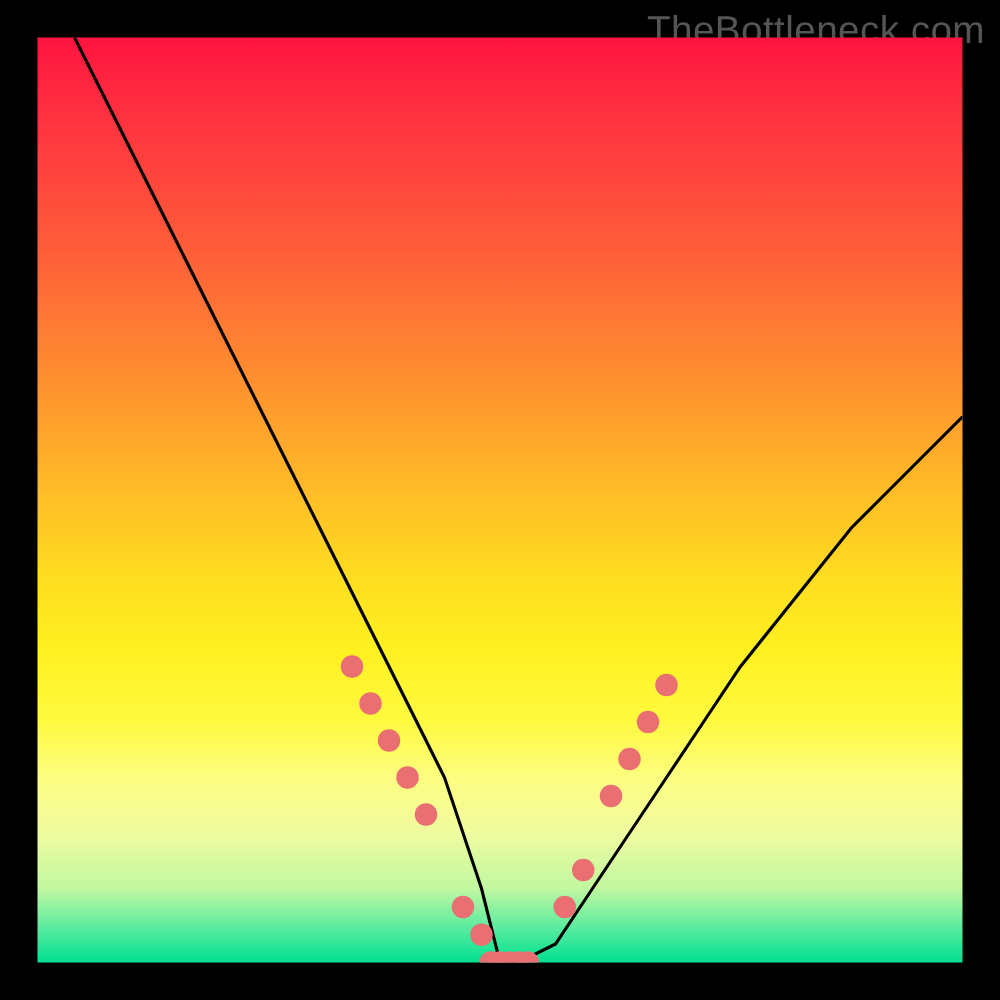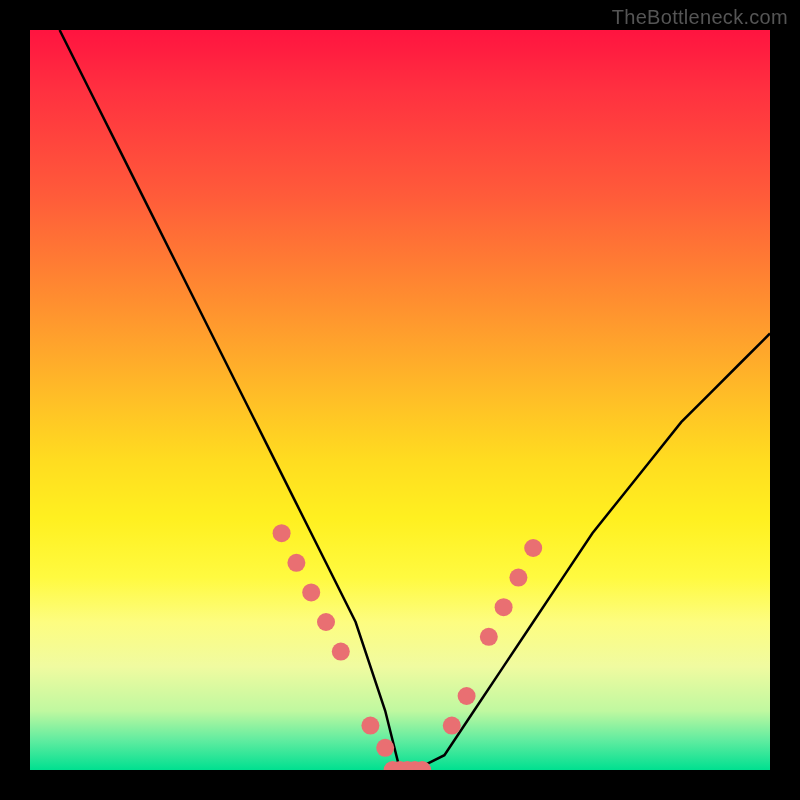--- a/index.html
+++ b/index.html
@@ -32,21 +32,21 @@
       #c0f8a0 92%,
       #60eca0 96%,
       #00e090 100%
     );
   }
   .watermark {
     position: absolute;
     top: 6px;
     right: 12px;
     color: #555;
-    font-size: 20px;
+    font-size: 31px;
     font-weight: 500;
     letter-spacing: 0.3px;
     user-select: none;
   }
   svg.curve {
     position: absolute;
     left: 0;
     top: 0;
     width: 740px;
     height: 740px;

